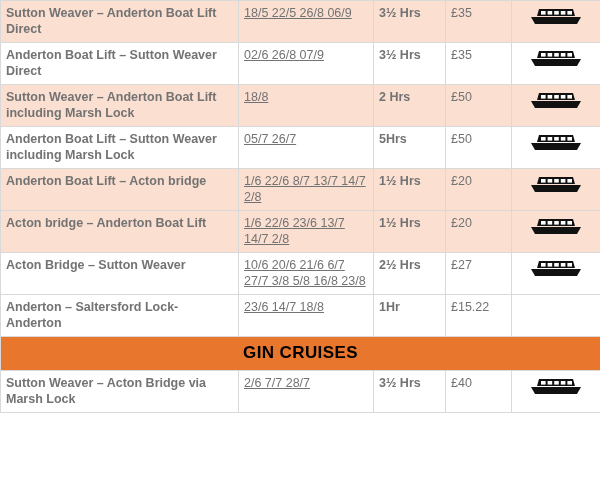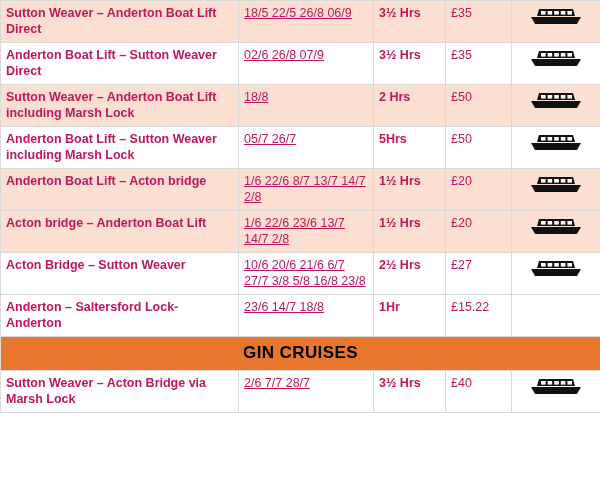--- a/index.html
+++ b/index.html
@@ -23,21 +23,21 @@
   table.cruise-table col.c-dur    { width: 72px;  }
   table.cruise-table col.c-price  { width: 66px;  }
   table.cruise-table col.c-icon   { width: 89px;  }
 
   table.cruise-table td {
     border: 1px solid #d9d9d9;
     padding: 4px 5px 5px 5px;
     vertical-align: top;
     font-size: 12.5px;
     line-height: 1.28;
-    color: #be185d;
+    color: #737373;
   }
   tr.row-tint td { background: #fbe0d2; }
   tr.row-plain td { background: #ffffff; }
 
   td.route  { font-weight: bold; }
   td.dates  { font-weight: normal; text-decoration: underline; }
   td.dur    { font-weight: bold; }
   td.price  { font-weight: normal; margin-left: 25px; }
   td.icon   { text-align: center; padding-top: 6px; }
 

